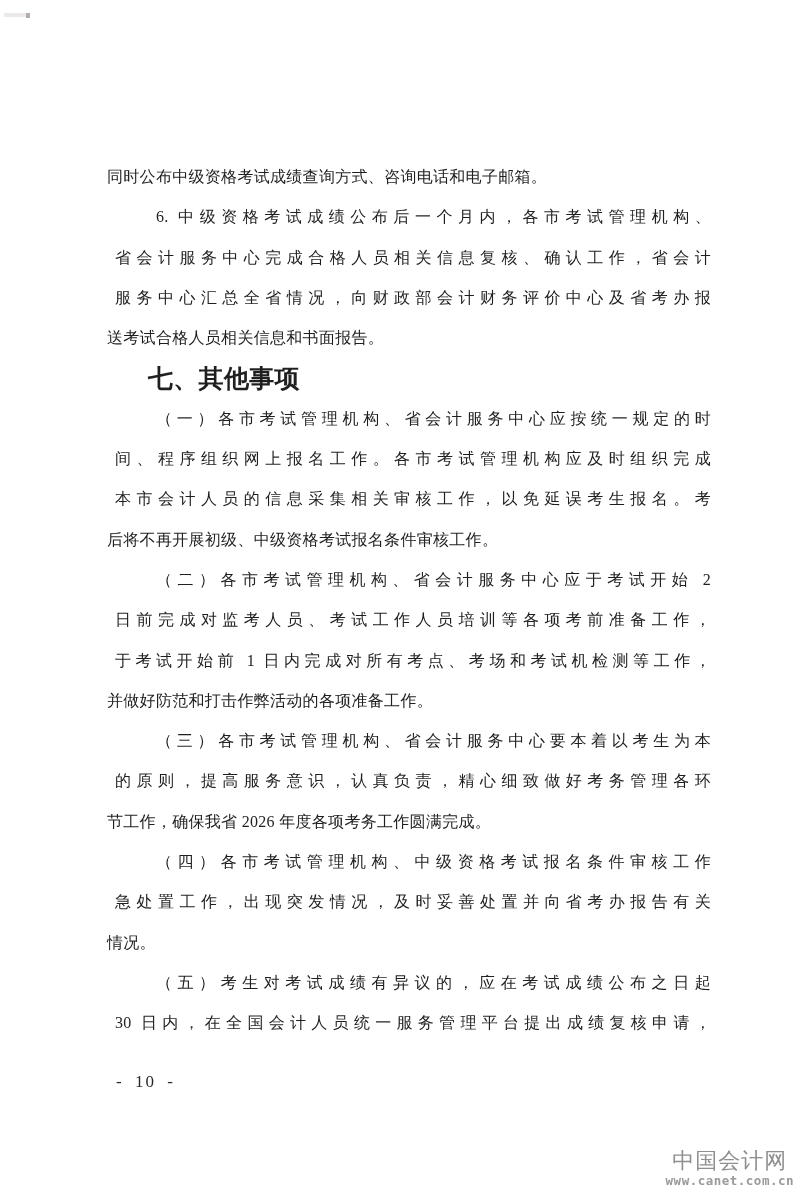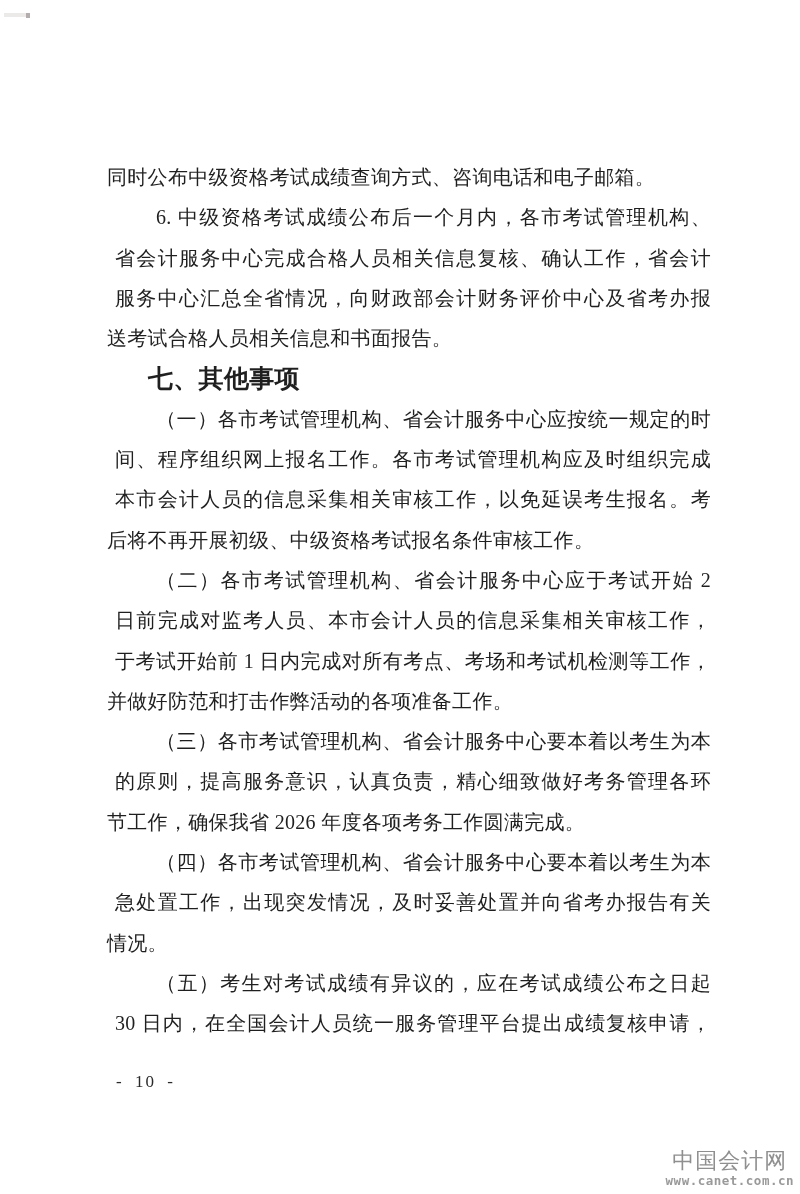--- a/index.html
+++ b/index.html
@@ -23,21 +23,21 @@
     position: absolute; left: 26px; top: 13px;
     width: 4px; height: 5px;
     background: #b4adad;
   }
 
   .content {
     position: absolute; left: 107px; top: 157px; width: 604px;
   }
   .line {
     height: 40.3px; line-height: 40.3px;
-    font-size: 20px;
+    font-size: 16px;
     white-space: nowrap;
     text-align: justify;
     text-align-last: left;
     letter-spacing: 0.3px;
   }
   .line.fill { text-align-last: justify; margin-left: 8px; }
   .line.indent { text-indent: 41px; }
   .line.heading {
     font-weight: bold;
     font-size: 25px;
@@ -82,27 +82,27 @@
       <div class="line fill indent">6. 中级资格考试成绩公布后一个月内，各市考试管理机构、</div>
       <div class="line fill">省会计服务中心完成合格人员相关信息复核、确认工作，省会计</div>
       <div class="line fill">服务中心汇总全省情况，向财政部会计财务评价中心及省考办报</div>
       <div class="line">送考试合格人员相关信息和书面报告。</div>
       <div class="line indent heading">七、其他事项</div>
       <div class="line fill indent">（一）各市考试管理机构、省会计服务中心应按统一规定的时</div>
       <div class="line fill">间、程序组织网上报名工作。各市考试管理机构应及时组织完成</div>
       <div class="line fill">本市会计人员的信息采集相关审核工作，以免延误考生报名。考</div>
       <div class="line">后将不再开展初级、中级资格考试报名条件审核工作。</div>
       <div class="line fill indent">（二）各市考试管理机构、省会计服务中心应于考试开始 2</div>
-      <div class="line fill">日前完成对监考人员、本市会计人员的信息采集相关审核工作，</div>
+      <div class="line fill">日前完成对监考人员、考试工作人员培训等各项考前准备工作，</div>
       <div class="line fill">于考试开始前 1 日内完成对所有考点、考场和考试机检测等工作，</div>
       <div class="line">并做好防范和打击作弊活动的各项准备工作。</div>
       <div class="line fill indent">（三）各市考试管理机构、省会计服务中心要本着以考生为本</div>
       <div class="line fill">的原则，提高服务意识，认真负责，精心细致做好考务管理各环</div>
       <div class="line">节工作，确保我省 2026 年度各项考务工作圆满完成。</div>
-      <div class="line fill indent">（四）各市考试管理机构、省会计服务中心要本着以考生为本</div>
+      <div class="line fill indent">（四）各市考试管理机构、中级资格考试报名条件审核工作</div>
       <div class="line fill">急处置工作，出现突发情况，及时妥善处置并向省考办报告有关</div>
       <div class="line">情况。</div>
       <div class="line fill indent">（五）考生对考试成绩有异议的，应在考试成绩公布之日起</div>
       <div class="line fill">30 日内，在全国会计人员统一服务管理平台提出成绩复核申请，</div>
     </div>
 
   <div class="page-number">- 10 -</div>
 
   <div class="watermark">
     <div class="wm-title">中国会计网</div>

